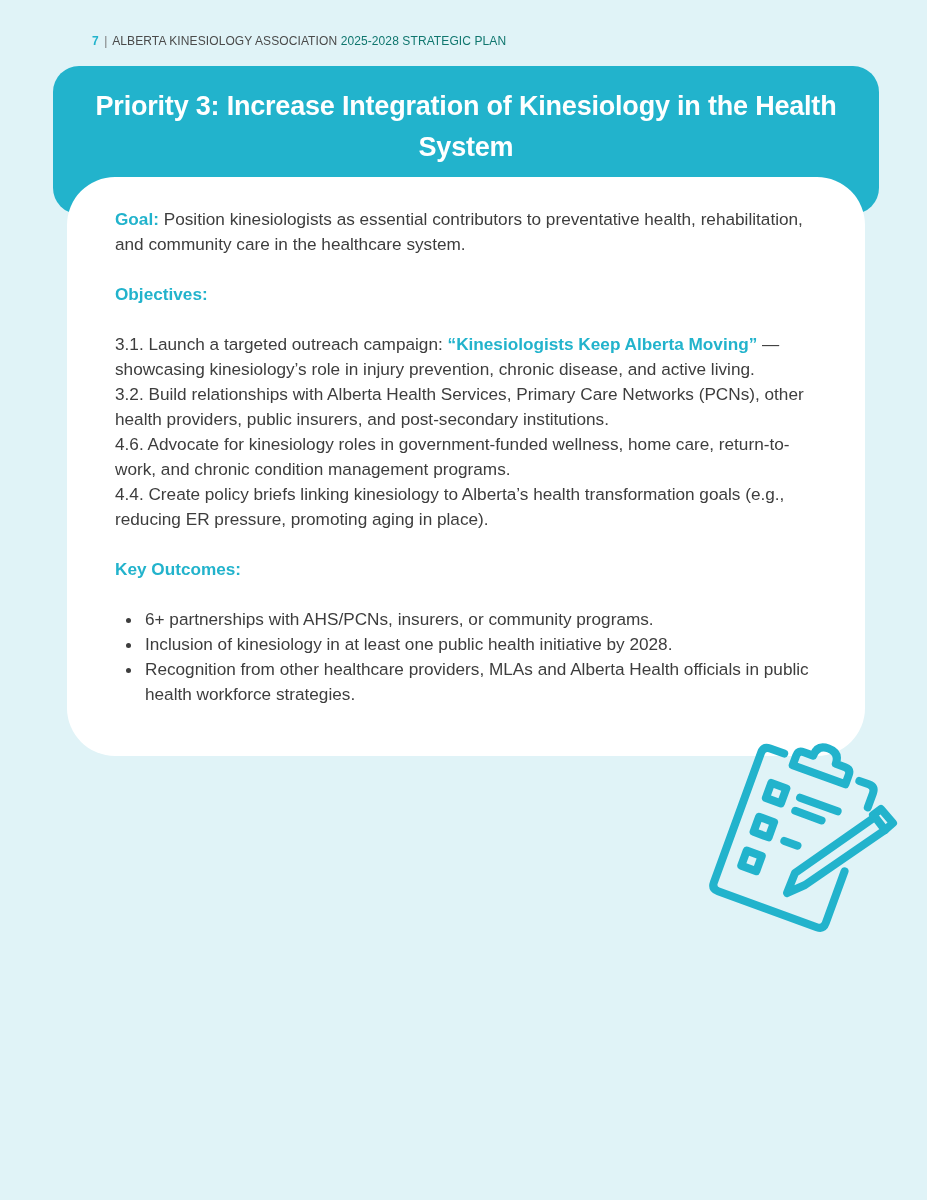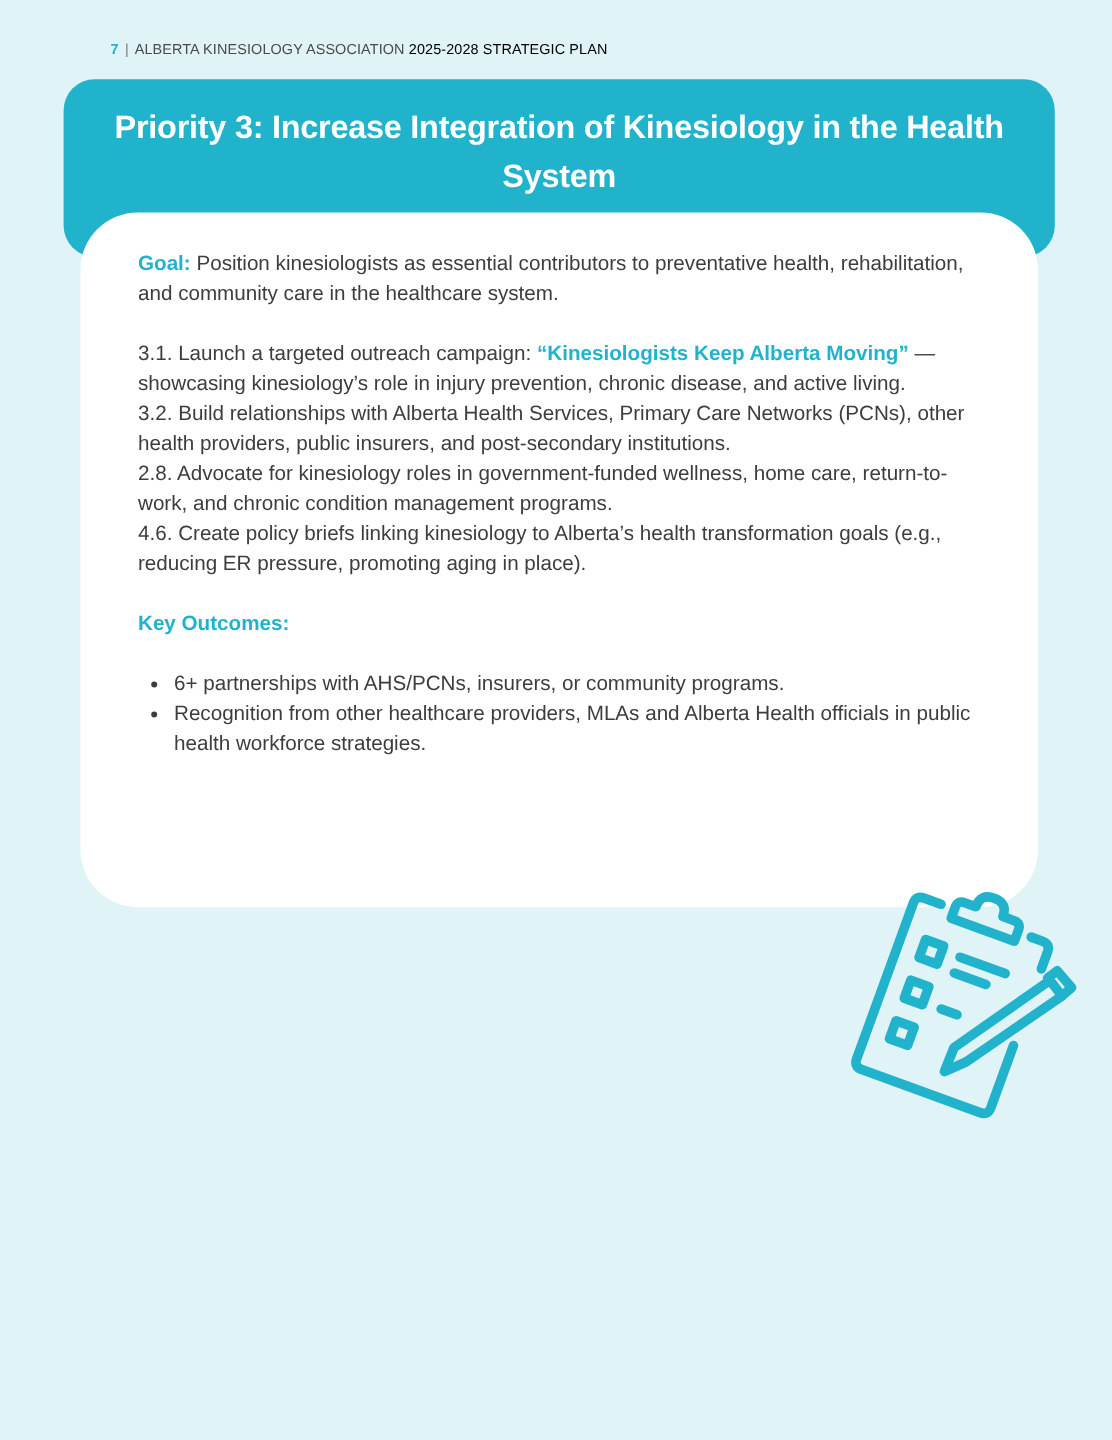--- a/index.html
+++ b/index.html
@@ -26,21 +26,21 @@
   }
   .running-header .page-num {
     color: #22b3cc;
     font-weight: bold;
   }
   .running-header .sep {
     color: #7a7a7a;
     margin: 0 2px;
   }
   .running-header .plan {
-    color: #000000;
+    color: #0f766e;
   }
   .title-banner {
     position: absolute;
     left: 53px;
     top: 66px;
     width: 826px;
     height: 148px;
     background: #22b3cc;
     border-radius: 26px;
   }
@@ -121,32 +121,34 @@
   <h1>Priority 3: Increase Integration of Kinesiology in the Health System</h1>
 </div>
 
 <div class="content-card">
   <div class="card-inner">
     <p class="goal">
       <span class="accent">Goal:</span>
       <span>Position kinesiologists as essential contributors to preventative health, rehabilitation, and community care in the healthcare system.</span>
     </p>
 
+    <p class="section-heading">Objectives:</p>
 
     <div class="objectives-list">
       <p class="objective"><span>3.1. Launch a targeted outreach campaign: </span><span class="accent">“Kinesiologists Keep Alberta Moving”</span><span> — showcasing kinesiology’s role in injury prevention, chronic disease, and active living.</span></p>
       <p class="objective"><span>3.2. Build relationships with Alberta Health Services, Primary Care Networks (PCNs), other health providers, public insurers, and post-secondary institutions.</span></p>
-      <p class="objective"><span>2.8. Advocate for kinesiology roles in government-funded wellness, home care, return-to-work, and chronic condition management programs.</span></p>
-      <p class="objective"><span>4.6. Create policy briefs linking kinesiology to Alberta’s health transformation goals (e.g., reducing ER pressure, promoting aging in place).</span></p>
+      <p class="objective"><span>4.6. Advocate for kinesiology roles in government-funded wellness, home care, return-to-work, and chronic condition management programs.</span></p>
+      <p class="objective"><span>4.4. Create policy briefs linking kinesiology to Alberta’s health transformation goals (e.g., reducing ER pressure, promoting aging in place).</span></p>
     </div>
 
     <p class="section-heading">Key Outcomes:</p>
 
     <ul class="outcomes">
       <li><span class="bullet"></span><span>6+ partnerships with AHS/PCNs, insurers, or community programs.</span></li>
+      <li><span class="bullet"></span><span>Inclusion of kinesiology in at least one public health initiative by 2028.</span></li>
       <li><span class="bullet"></span><span>Recognition from other healthcare providers, MLAs and Alberta Health officials in public health workforce strategies.</span></li>
     </ul>
   </div>
 </div>
 
 <svg class="clipboard-icon" viewBox="0 0 215 215" xmlns="http://www.w3.org/2000/svg">
   <g fill="none" stroke="#22b3cc" stroke-width="8" stroke-linecap="round" stroke-linejoin="round" transform="rotate(20 107 107)">
 
     <path d="M60 30 H45 Q38 30 38 37 V175 Q38 182 45 182 H150 Q157 182 157 175 V120"></path>
     <path d="M140 30 H150 Q157 30 157 37 V52"></path>

